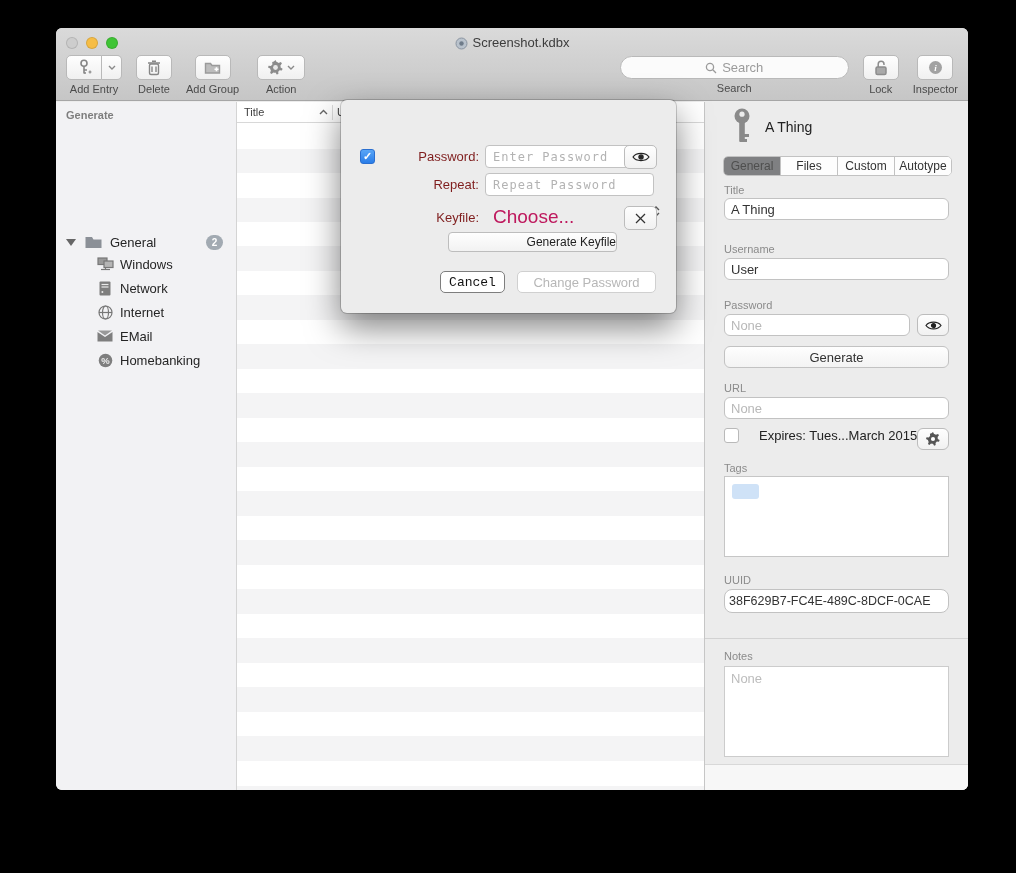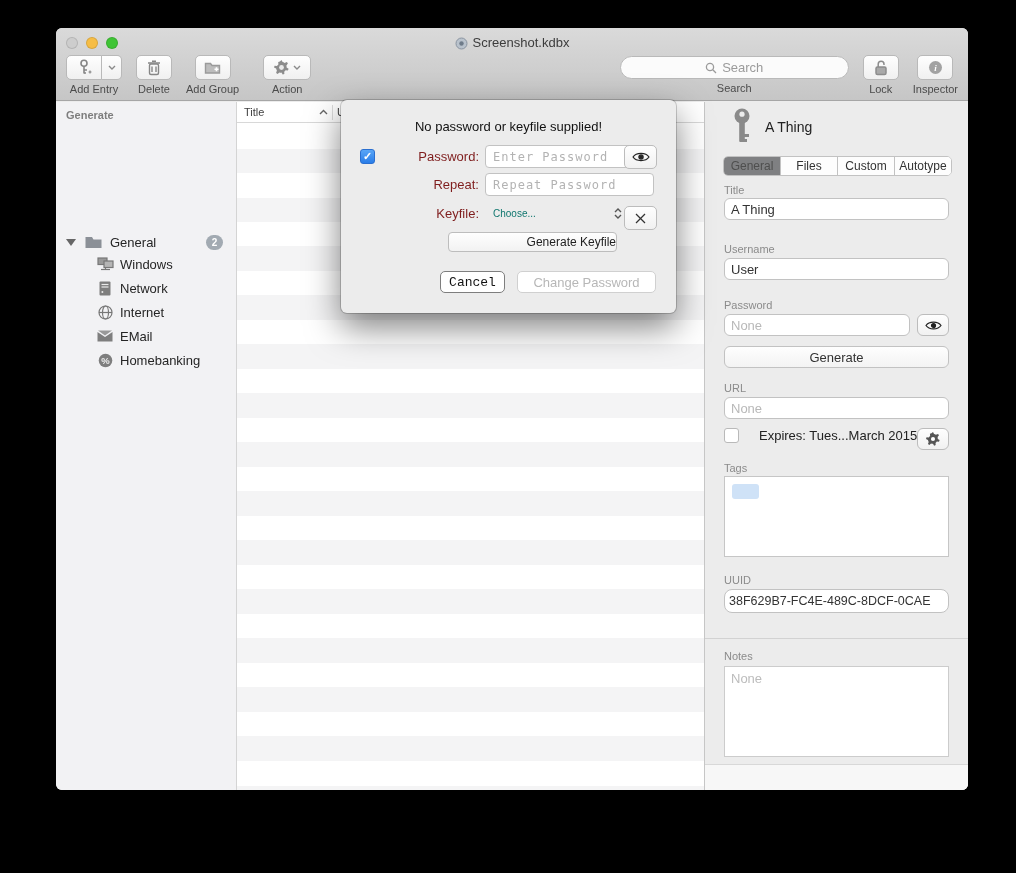--- a/index.html
+++ b/index.html
@@ -32,21 +32,21 @@
     justify-content:center; color:#7d7d7d; }
   .seg-group { display:flex; }
   .seg-group .tbtn:first-child { border-radius:5px 0 0 5px; width:36px; }
   .seg-group .tbtn:last-child { border-radius:0 5px 5px 0; width:20px; border-left:none; }
   .single { width:36px; }
   .action-btn { width:48px; gap:4px; }
   .spacer { flex:1; }
   .searchbox { width:229px; height:23px; border-radius:12px; background:#fbfbfb;
     border:1px solid #b9b9b9; display:flex; align-items:center; justify-content:center;
     gap:5px; color:#9b9b9b; font-size:13px; margin-top:1px; }
-  .mr18 { margin-right:24px; } .mr14 { margin-right:14px; }
+  .mr18 { margin-right:18px; } .mr14 { margin-right:14px; }
 
   
   .content { position:absolute; left:0; right:0; top:74px; bottom:0; display:flex; }
   .sidebar { width:181px; background:#f2f2f4; border-right:1px solid #d4d4d4; position:relative; }
   .side-header { position:absolute; left:10px; top:7px; font-size:11px; font-weight:700;
     color:#7e7e7e; }
   .side-row { position:absolute; left:0; right:0; height:24px; display:flex;
     align-items:center; font-size:13px; color:#252525; }
   .disc { width:0; height:0; border-left:5px solid transparent; border-right:5px solid transparent;
     border-top:7px solid #666; margin-left:10px; }
@@ -114,21 +114,21 @@
     font-size:13px; font-weight:500; color:#111; }
   .dlg-row { position:absolute; display:flex; align-items:center; }
   .dlg-label { font-size:13px; color:#7f1d1d;margin-left:32px; }
   .dlg-input { width:169px; height:23px; background:#fff; border:1px solid #c2c2c2;
     border-radius:4px; padding:0 7px; font-size:12px; color:#333; }
   .dlg-input::placeholder { font-family:"DejaVu Sans Mono", monospace; color:#b3b3b3;
     letter-spacing:1px; font-size:12px; opacity:1; }
   .dlg-sq { position:absolute; width:33px; height:24px; background:linear-gradient(#fefefe,#f1f1f1);
     border:1px solid #bcbcbc; border-radius:5px; display:flex; align-items:center;
     justify-content:center; color:#222; }
-  .popup { display:flex; font-size:10px; color:#0f766e; }
+  .popup { display:flex; font-size:19px; color:#be185d; }
   .stepper { margin-left:78px; color:#555; display:flex; flex-direction:column; gap:1px; }
   .gen-key { position:absolute; left:107px; top:132px; width:169px; height:20px;
     border-radius:4px; background:linear-gradient(#fefefe,#f2f2f2); border:1px solid #bdbdbd;
     font-size:12px; color:#222; display:flex; align-items:center; justify-content:flex-end; }
   .dlg-btn { position:absolute; top:171px; height:22px; border-radius:5px; font-size:13px;
     display:flex; align-items:center; justify-content:center; background:#fff; }
   .btn-cancel { left:99px; width:65px; border:1px solid #7e7e7e; color:#111;font-family:Liberation Mono, monospace; }
   .btn-change { left:176px; width:139px; border:1px solid #d0d0d0; color:#b7b7b7; }
 
   svg { display:block; }
@@ -423,21 +423,20 @@
 
       <div class="ins-label" style="top:548px;">Notes</div>
       <textarea class="notes-box" placeholder="None" style=""></textarea>
 
       <div class="ins-footer"></div>
     </div>
   </div>
 </div>
 
 <div class="dialog">
-  <div class="dlg-msg">No password or keyfile supplied!</div>
 
   <div class="dlg-row" style="left:19px; top:45px; gap:6px;">
     <span class="cbx checked">✓</span>
     <span class="dlg-label" style="width:66px; text-align:right;">Password:</span>
     <input class="dlg-input" placeholder="Enter Password" style="">
   </div>
   <div class="dlg-sq" style="left:283px; top:45px;">
     <span>
       <svg width="18" height="12" viewBox="0 0 17 11" fill="none" stroke="#222" stroke-width="1.2">
         <path d="M1 5.5 C4 1 13 1 16 5.5 C13 10 4 10 1 5.5 Z"></path>

